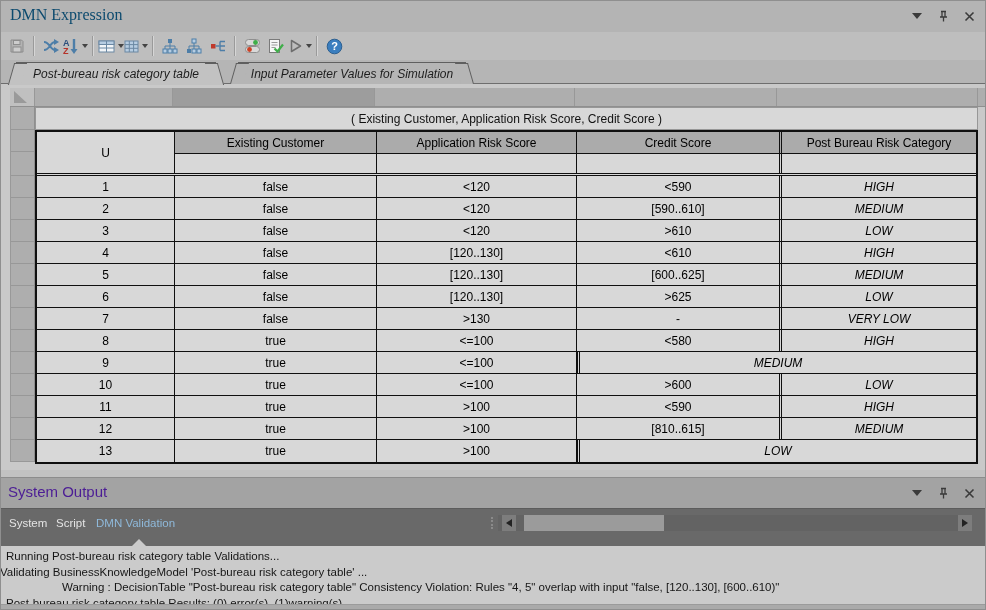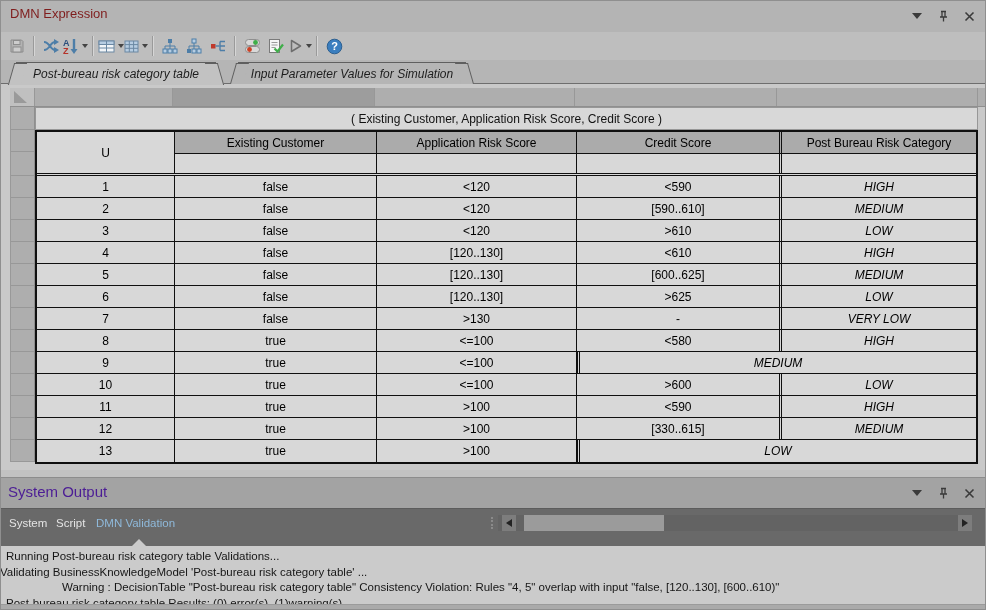--- a/index.html
+++ b/index.html
@@ -5,21 +5,21 @@
   html,body{margin:0;padding:0;}
   body{
     width:986px;height:610px;position:relative;overflow:hidden;
     background:#b7b7b7;font-family:"Liberation Sans",sans-serif;
     -webkit-font-smoothing:antialiased;
   }
   .frame{position:absolute;inset:0;border:1px solid #8f8f8f;box-sizing:border-box;pointer-events:none;z-index:50;}
 
   
   .titlebar{position:absolute;left:0;top:0;right:0;height:32px;background:#b4b4b4;}
-  .titlebar .title{position:absolute;left:10px;top:6px;font-size:13px;color:#7f1d1d;}
+  .titlebar .title{position:absolute;left:10px;top:6px;font-size:16px;color:#0c4a6e;font-family:Liberation Serif, serif;}
   .panel-controls{position:absolute;right:10px;top:0;height:32px;display:flex;align-items:center;gap:12px;}
   .so-head .panel-controls{height:30px;}
   .ctl{width:14px;height:14px;display:flex;align-items:center;justify-content:center;cursor:default;}
   .chev{width:0;height:0;border-left:5px solid transparent;border-right:5px solid transparent;border-top:6px solid #3a3a3a;}
 
   
   .toolbar{position:absolute;top:32px;left:0;right:0;height:28px;background:#bebebe;display:flex;align-items:center;padding-left:5px;box-sizing:border-box;}
   .tool{height:22px;min-width:24px;display:flex;align-items:center;justify-content:center;gap:2px;}
   .caret{width:0;height:0;border-left:3.5px solid transparent;border-right:3.5px solid transparent;border-top:4px solid #444;margin-left:1px;}
   .tsep{width:1px;height:20px;background:#9a9a9a;border-right:1px solid #d6d6d6;margin:0 4px;}
@@ -378,21 +378,21 @@
         <div class="cell w1">true</div>
         <div class="cell w2">&gt;100</div>
         <div class="cell w3">&lt;590</div>
         <div class="cell w4 out">HIGH</div>
       </div>
 
       <div class="drow">
         <div class="cell num">12</div>
         <div class="cell w1">true</div>
         <div class="cell w2">&gt;100</div>
-        <div class="cell w3">[330..615]</div>
+        <div class="cell w3">[810..615]</div>
         <div class="cell w4 out">MEDIUM</div>
       </div>
 
       <div class="drow">
         <div class="cell num">13</div>
         <div class="cell w1">true</div>
         <div class="cell w2">&gt;100</div>
         <div class="cell w4 out">LOW</div>
       </div>
 

